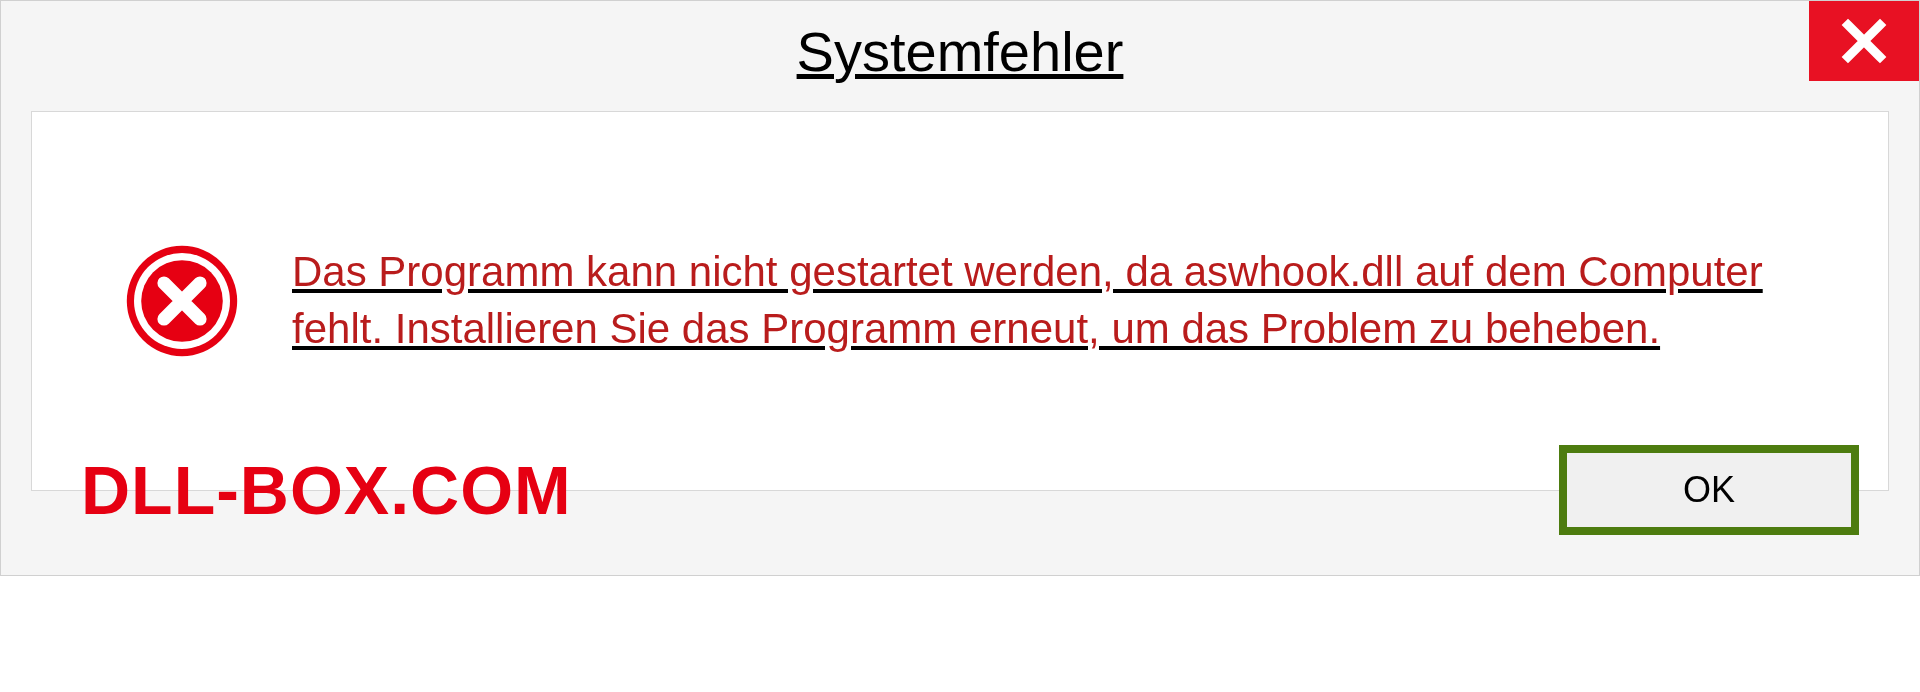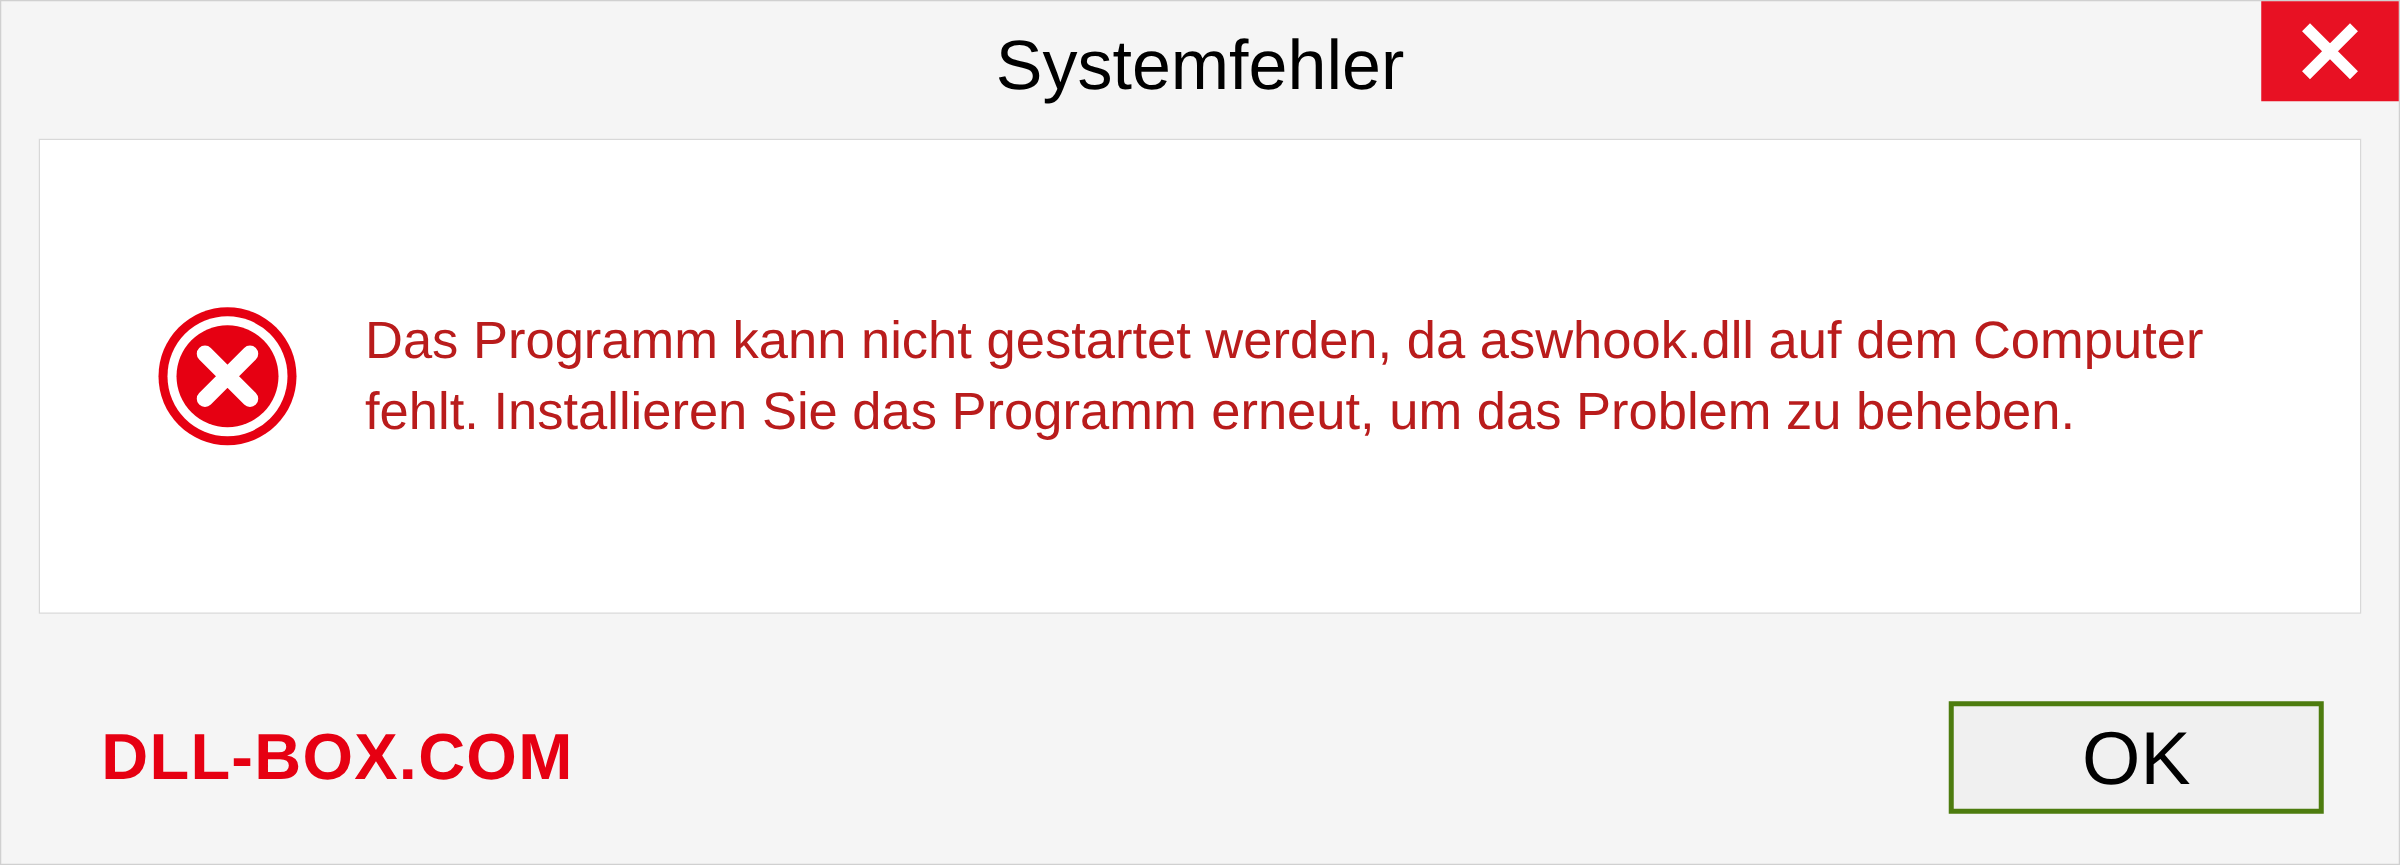--- a/index.html
+++ b/index.html
@@ -9,24 +9,25 @@
     }
     body {
       font-family: "Segoe UI", Tahoma, Arial, sans-serif;
       background: #fff;
       width: 1920px;
       height: 692px;
       overflow: hidden;
     }
     .dialog {
       width: 1920px;
-      height: 692px;
+      height: 576px;
       background: #f5f5f5;
       position: relative;
       border: 1px solid #d0d0d0;
+      text-decoration: underline;
     }
     .titlebar {
       height: 100px;
       position: relative;
       display: flex;
       align-items: center;
       justify-content: center;
     }
     .title {
       font-size: 56px;
@@ -78,32 +79,32 @@
       bottom: 0;
       left: 0;
       right: 0;
       height: 170px;
       display: flex;
       align-items: center;
       justify-content: space-between;
       padding: 0 60px 0 80px;
     }
     .watermark {
-      font-size: 52px;
+      font-size: 68px;
       font-weight: 900;
       color: #e60012;
       letter-spacing: 1px;
       font-family: Arial, sans-serif;
     }
     .ok-btn {
       width: 300px;
       height: 90px;
       background: #f0f0f0;
-      border: 4px solid #4d7c0f;
-      font-size: 60px;
+      border: 8px solid #4d7c0f;
+      font-size: 36px;
       color: #000;
       display: flex;
       align-items: center;
       justify-content: center;
       cursor: pointer;
       font-family: inherit;
     }
   </style>
 </head>
 <body>

